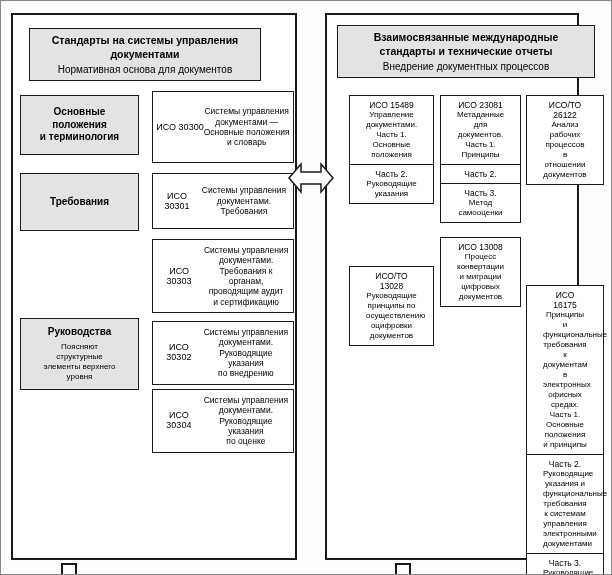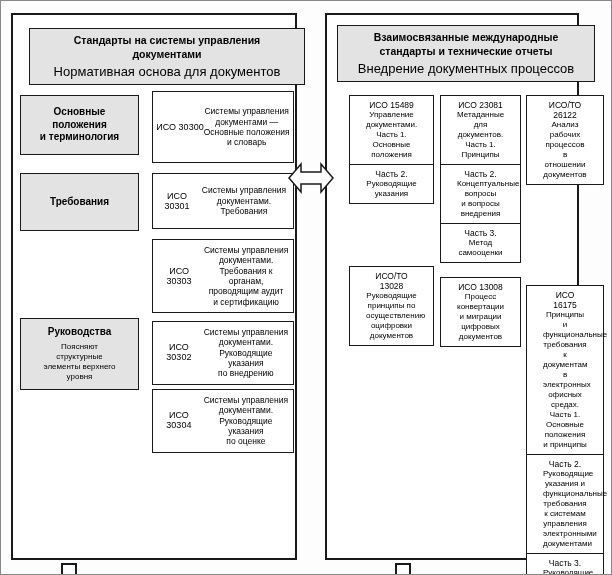--- a/index.html
+++ b/index.html
@@ -17,24 +17,24 @@
     position: absolute; top: 12px; height: 547px;
     border: 2px solid #1a1a1a; background: #fff;
   }
   .panel-left  { left: 10px;  width: 286px; }
   .panel-right { left: 324px; width: 254px; }
 
   .hdr {
     position: absolute; border: 1px solid #1a1a1a; background: #e3e3e3;
     text-align: center; padding: 5px 4px;
   }
-  .hdr-l { left: 16px; top: 13px; width: 276px; }
+  .hdr-l { left: 16px; top: 13px; width: 232px; }
   .hdr-r { left: 10px; top: 10px; width: 258px; }
   .hdr-title { font-weight: bold; font-size: 10.5px; line-height: 1.3; white-space: pre-line; }
-  .hdr-sub   { font-size: 13px; margin-top: 3px; }
+  .hdr-sub   { font-size: 10px; margin-top: 3px; }
 
   .cat {
     position: absolute; left: 7px; width: 119px;
     border: 1px solid #1a1a1a; background: #e3e3e3;
     display: flex; flex-direction: column; align-items: center; justify-content: center;
     text-align: center; padding: 4px;
   }
   .cat1 { top: 80px;  min-height: 60px; }
   .cat2 { top: 158px; min-height: 58px; }
   .cat3 { top: 303px; min-height: 72px; }
@@ -181,24 +181,20 @@
     <div class="rcol rcol2">
       <div class="rbox">
         <div class="rb-code">ИСО 23081</div>
         <div class="rb-body">Метаданные
 для документов.
 Часть 1.
 Принципы</div>
       </div>
       <div class="rbox">
         <div class="rb-code">Часть 2.</div>
-        <div class="rb-body">Концептуальные
-вопросы
-и вопросы
-внедрения</div>
       </div>
       <div class="rbox">
         <div class="rb-code">Часть 3.</div>
         <div class="rb-body">Метод
 самооценки</div>
       </div>
       <div class="rbox gap-c2">
         <div class="rb-code">ИСО 13008</div>
         <div class="rb-body">Процесс
 конвертации

